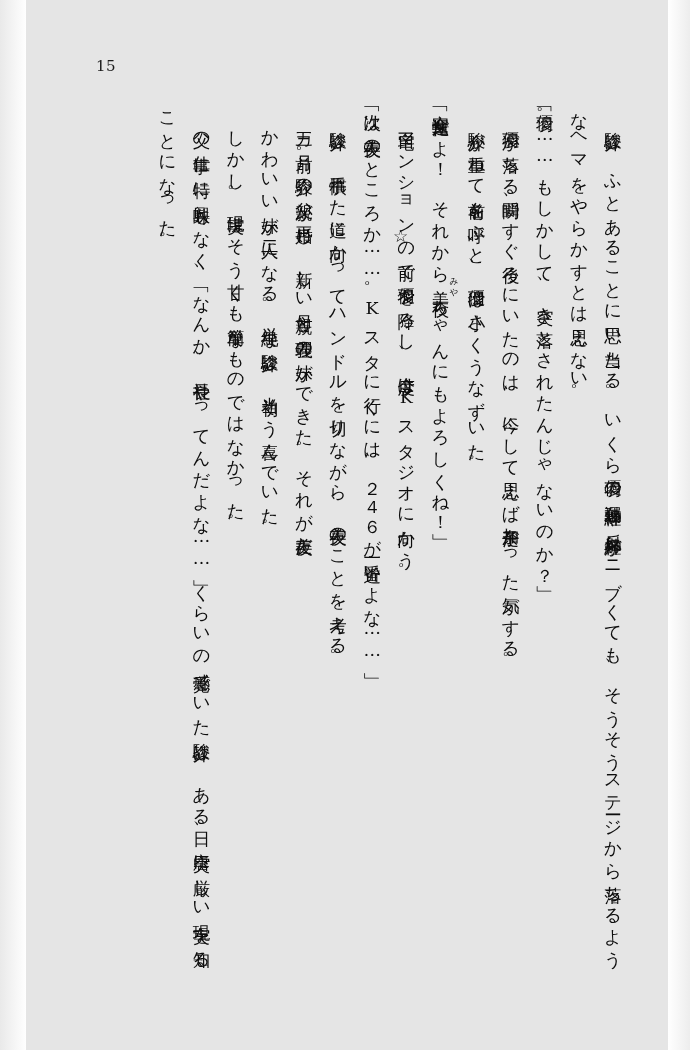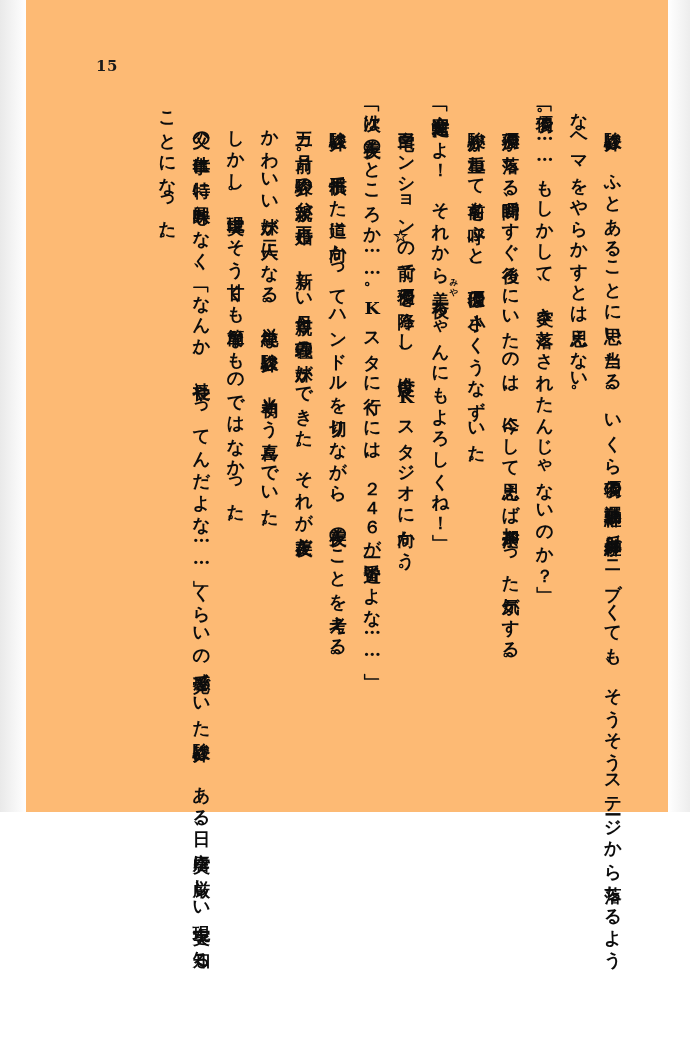--- a/index.html
+++ b/index.html
@@ -9,24 +9,23 @@
   }
   body {
     width: 690px;
     height: 1050px;
     overflow: hidden;
     font-family: "DejaVu Serif", "Liberation Serif", serif;
   }
   .page {
     position: relative;
     width: 690px;
-    height: 812px;
-    background: #fdba74;
+    height: 1050px;
+    background: #e5e5e5;
     box-sizing: border-box;
-    font-weight: bold;
   }
   
   .page::before {
     content: "";
     position: absolute;
     left: 0; top: 0; bottom: 0;
     width: 26px;
     background: linear-gradient(to right, #e9e9e9, #ffffff);
     pointer-events: none;
   }

